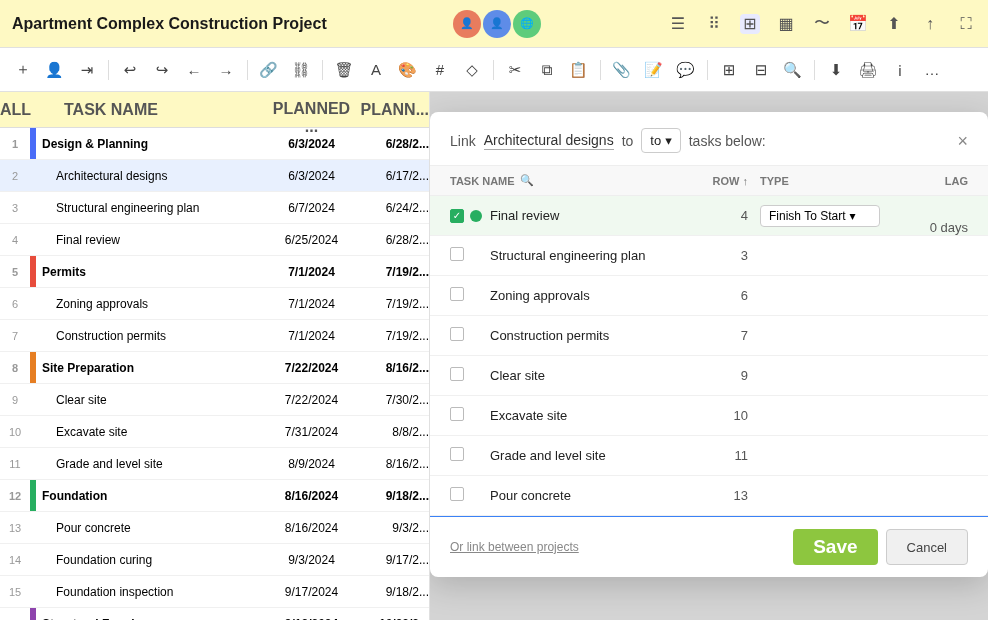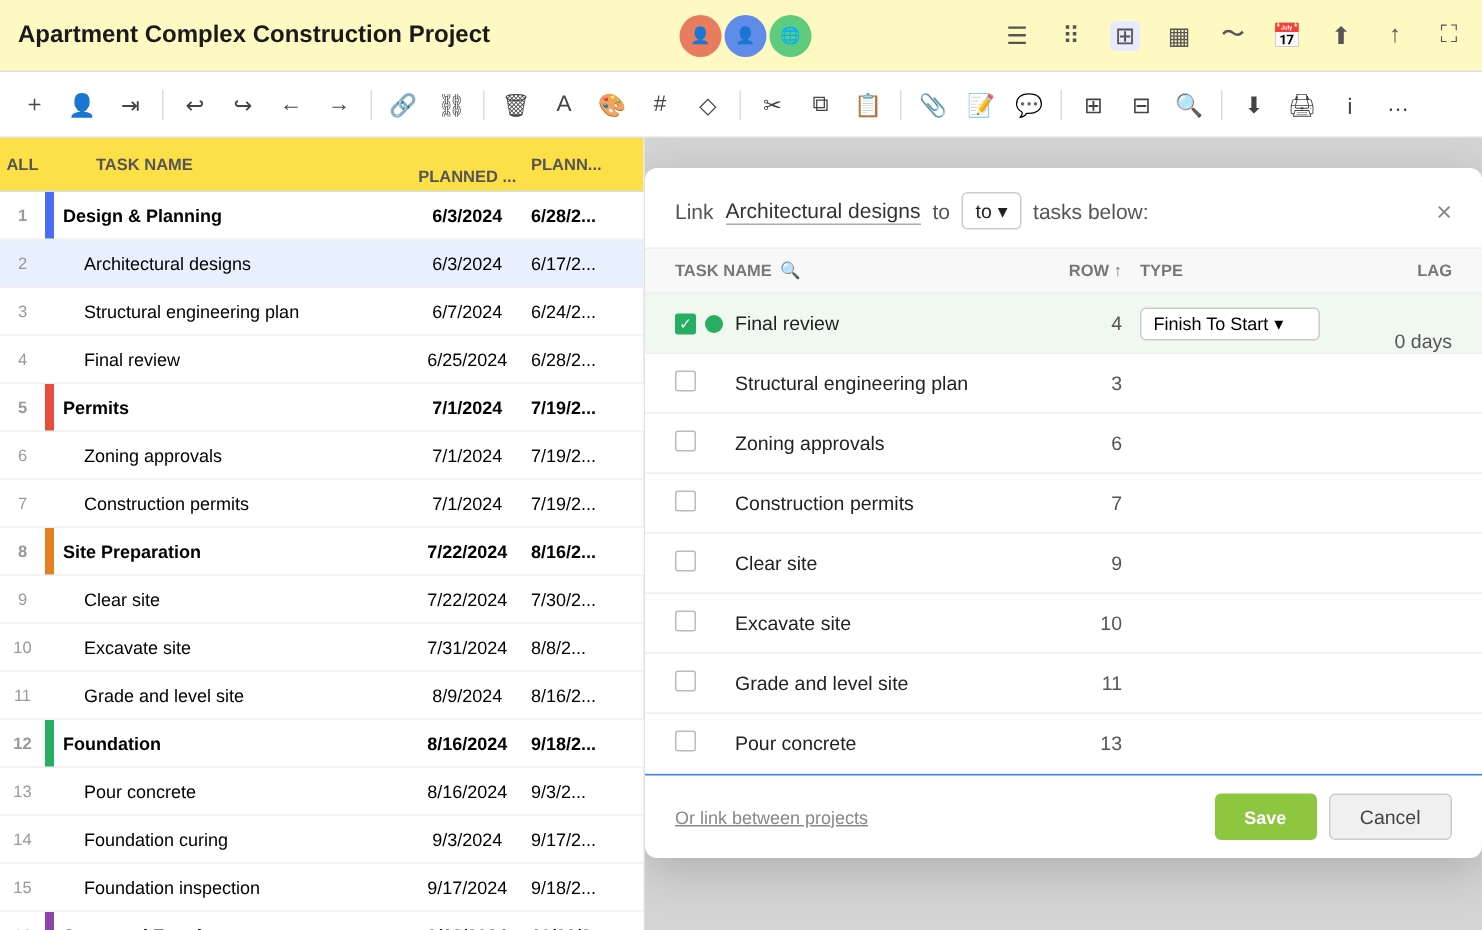--- a/index.html
+++ b/index.html
@@ -29,42 +29,42 @@
       border-radius: 4px; cursor: pointer; color: #444; font-size: 15px; border: none; background: transparent;
     }
     .toolbar-separator { width: 1px; height: 20px; background: #ddd; margin: 0 4px; }
 
     
     .main { display: flex; height: calc(620px - 92px); }
 
     
     .task-table { width: 430px; min-width: 430px; overflow: hidden; border-right: 1px solid #e0e0e0; }
     .table-header {
-      display: flex; align-items: center; height: 36px; background: #fde047;
-      border-bottom: 1px solid #ddd; font-weight: 600; font-size: 11px; color: #555;
+      display: flex; align-items: center; height: 36px; background: #fef9c3;
+      border-bottom: 1px solid #ddd; font-weight: 600; font-size: 16px; color: #555;
     }
     .col-all { width: 30px; text-align: center; flex-shrink: 0; }
     .col-num { width: 30px; text-align: center; flex-shrink: 0; color: #888; }
     .col-name { flex: 1; padding-left: 4px; }
     .col-planned1 { width: 85px; text-align: center; flex-shrink: 0; margin-top: 16px; }
-    .col-planned2 { width: 75px; text-align: left; flex-shrink: 0; }
+    .col-planned2 { width: 75px; text-align: right; flex-shrink: 0; }
 
     .table-body { overflow-y: auto; height: calc(100% - 36px); }
     .table-row {
       display: flex; align-items: center; height: 32px;
       border-bottom: 1px solid #f0f0f0; cursor: pointer;
     }
     .table-row.selected { background: #e8f0fe; }
     .table-row.group-row { font-weight: 700; background: #fff; }
     .row-num { width: 30px; text-align: center; font-size: 11px; color: #999; flex-shrink: 0; }
     .row-indicator { width: 6px; height: 100%; flex-shrink: 0; }
     .row-name { flex: 1; padding-left: 6px; overflow: hidden; text-overflow: ellipsis; white-space: nowrap; font-size: 12px; }
     .row-name.sub { padding-left: 20px; font-weight: 400; }
     .row-date { width: 85px; text-align: center; font-size: 12px; flex-shrink: 0; }
-    .row-date2 { width: 75px; text-align: left; font-size: 12px; flex-shrink: 0; }
+    .row-date2 { width: 75px; text-align: right; font-size: 12px; flex-shrink: 0; }
 
     .ind-blue { background: #4a6cf7; }
     .ind-red { background: #e74c3c; }
     .ind-orange { background: #e67e22; }
     .ind-green { background: #27ae60; }
     .ind-purple { background: #8e44ad; }
 
     
     .gantt-area { flex: 1; background: #fafafa; overflow: hidden; position: relative; }
 
@@ -128,21 +128,21 @@
 
     
     .modal-footer {
       display: flex; align-items: center; justify-content: space-between;
       padding: 12px 20px; border-top: 1px solid #3b82f6;
     }
     .link-between { font-size: 12px; color: #888; cursor: pointer; text-decoration: underline; }
     .btn-group { display: flex; gap: 8px; }
     .btn-save {
       background: #8dc63f; color: #fff; border: none; border-radius: 4px;
-      padding: 7px 20px; font-size: 12px; font-weight: 600; cursor: pointer;
+      padding: 7px 20px; font-size: 19px; font-weight: 600; cursor: pointer;
     }
     .btn-cancel {
       background: #f0f0f0; color: #444; border: 1px solid #ccc; border-radius: 4px;
       padding: 7px 20px; font-size: 13px; cursor: pointer;
     }
 
     .checkbox {
       width: 14px; height: 14px; border: 1.5px solid #bbb; border-radius: 2px;
       display: inline-block; flex-shrink: 0;
     }

